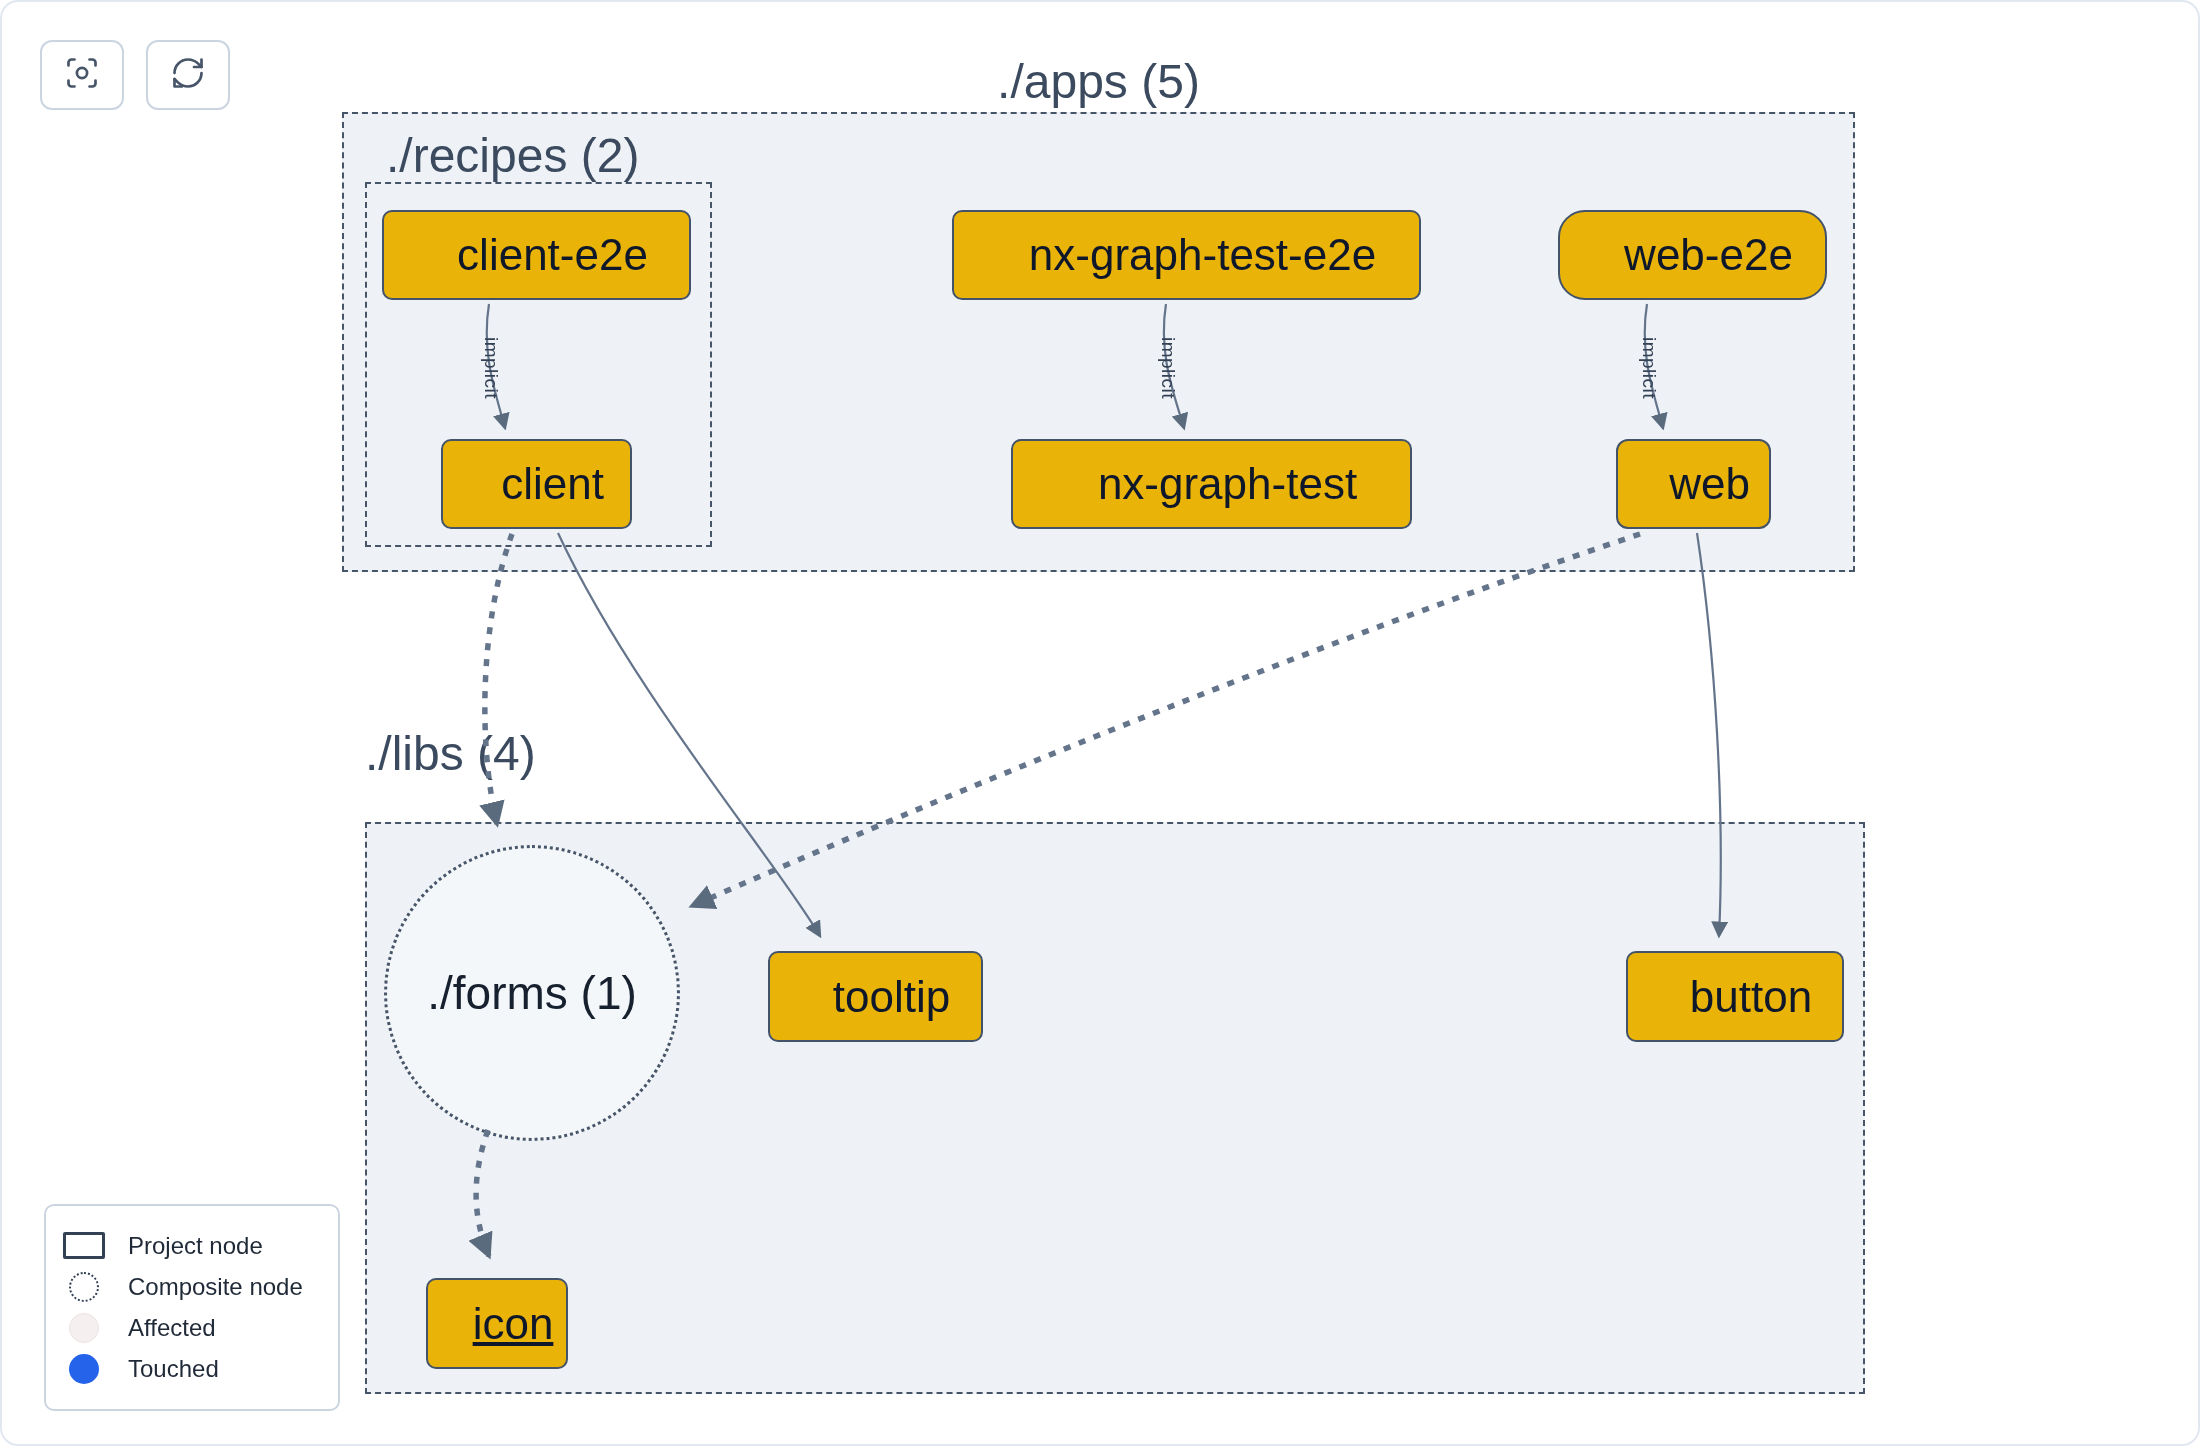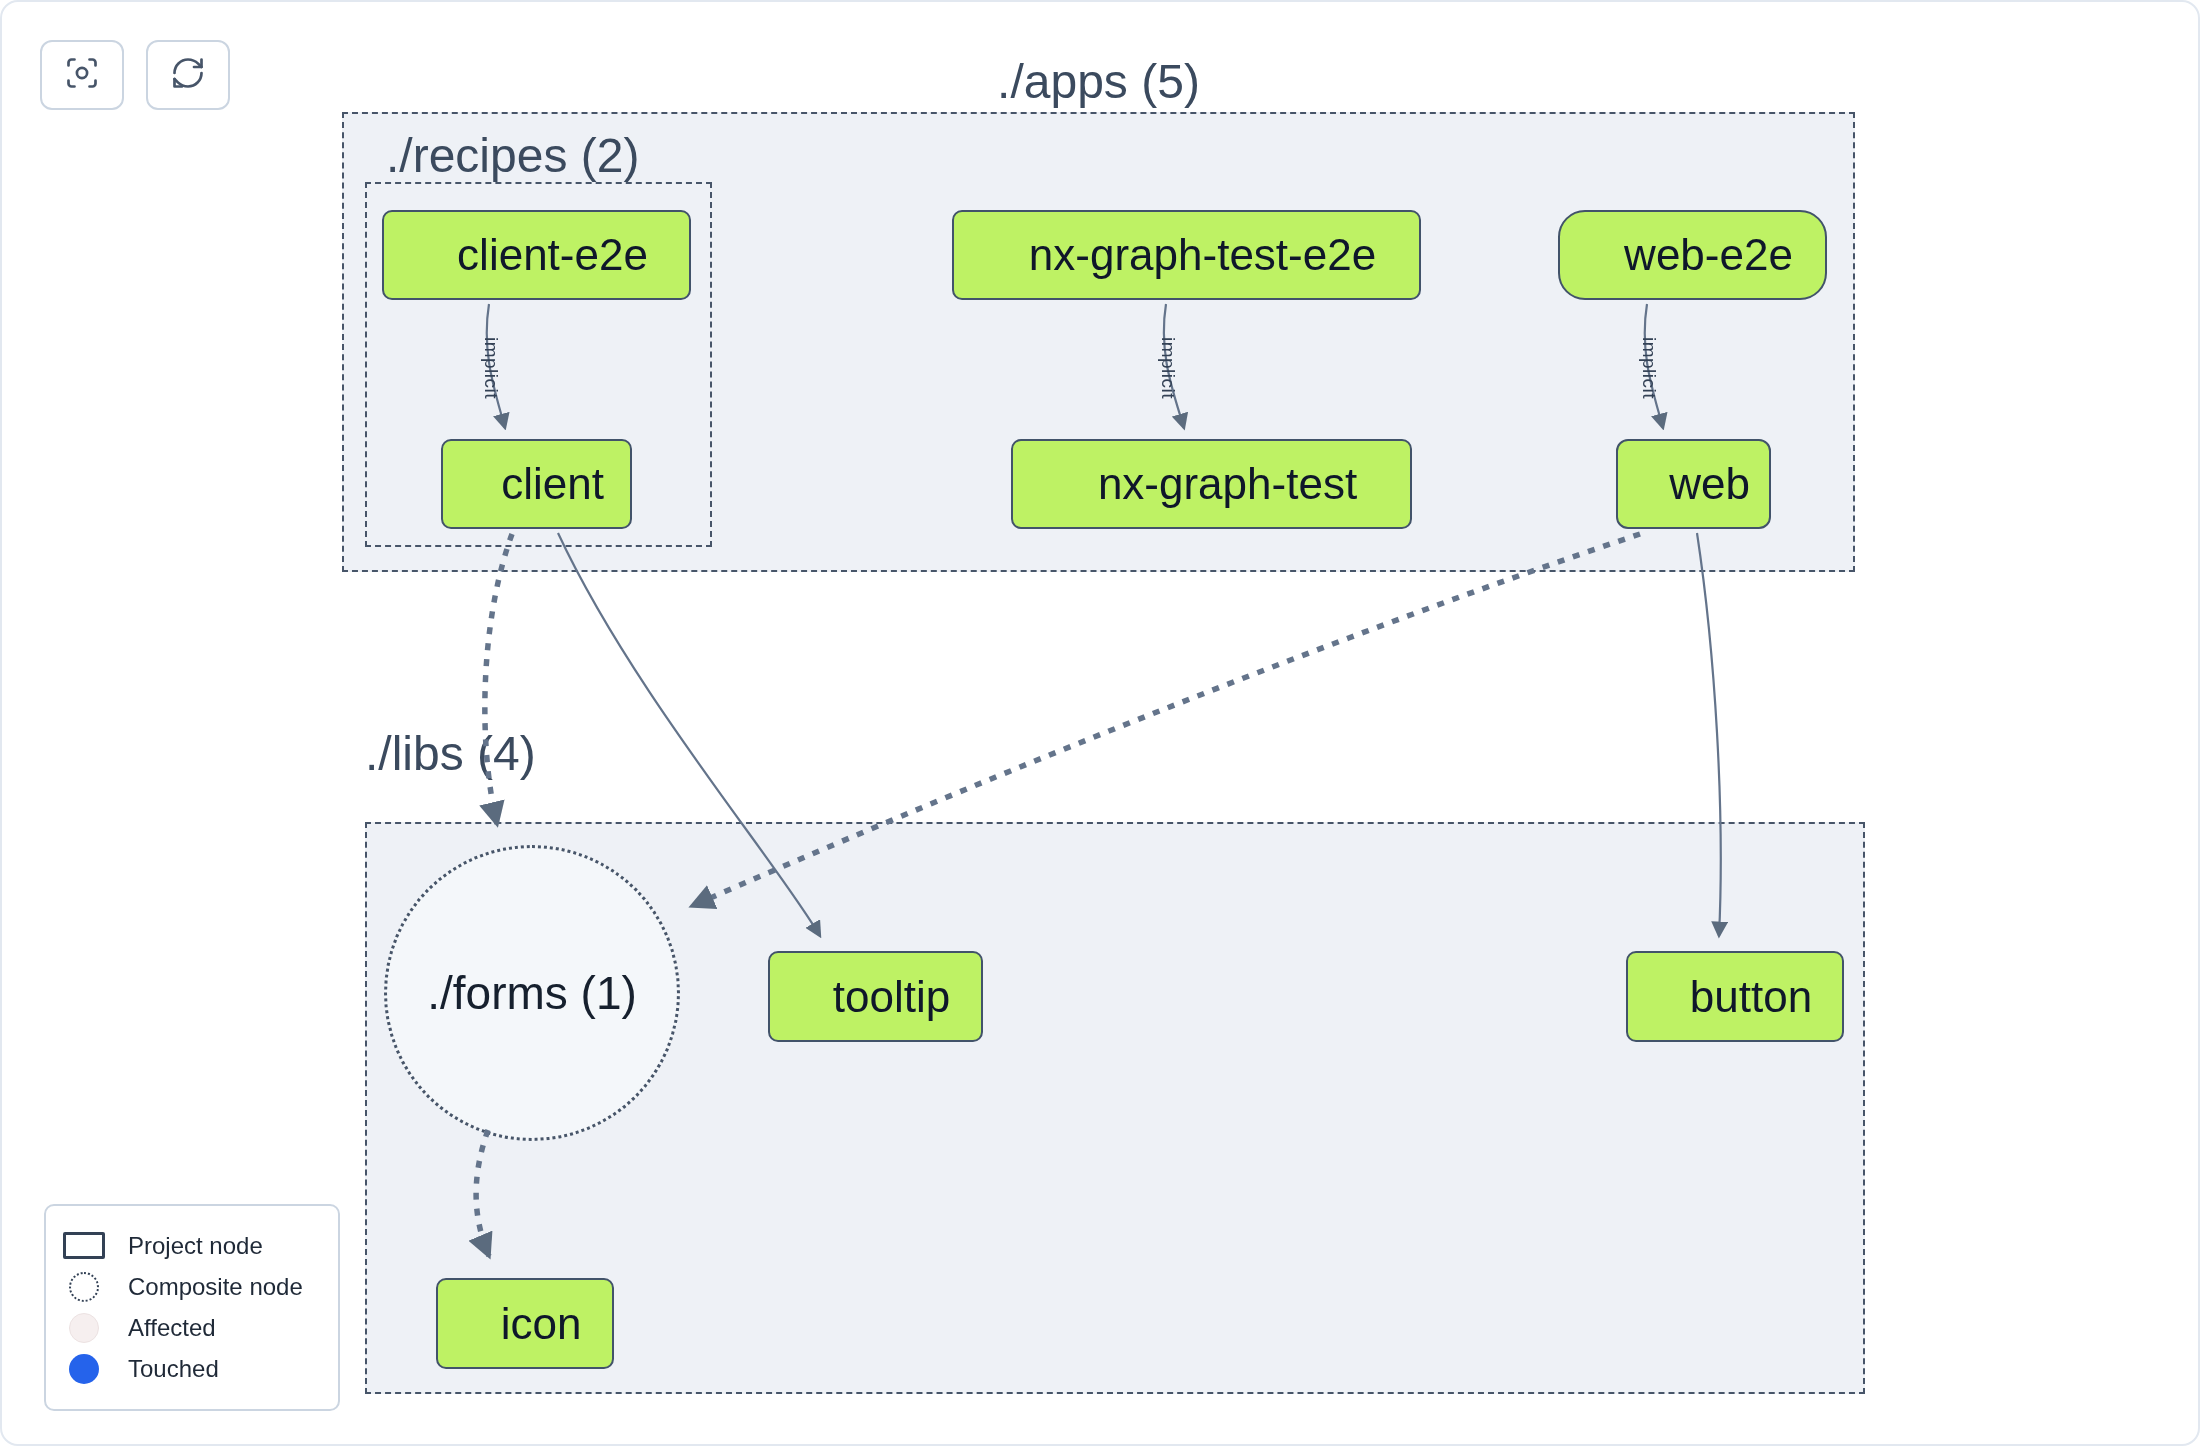--- a/index.html
+++ b/index.html
@@ -44,32 +44,32 @@
     font-size:46px;color:#16202e;z-index:2;box-sizing:border-box;text-align:center;
   }
   
   .edges{position:absolute;left:0;top:0;z-index:3;pointer-events:none;}
   .edge-thin{fill:none;stroke:#64748b;stroke-width:2.2px;}
   .edge-thick{fill:none;stroke:#64748b;stroke-width:5.5px;stroke-dasharray:7 9;}
   .edge-label{font-size:19px;fill:#334155;letter-spacing:.5px;}
   
   .node{
     position:absolute;display:flex;align-items:center;justify-content:center;
-    background:#bef264;border:2px solid #42536a;border-radius:10px;
+    background:#eab308;border:2px solid #42536a;border-radius:10px;
     font-size:44px;color:#0f172a;z-index:4;box-sizing:border-box;cursor:pointer;padding-left:32px;
   }
   #node-client-e2e{left:380px;top:208px;width:309px;height:90px;}
   #node-nx-graph-test-e2e{left:950px;top:208px;width:469px;height:90px;}
   #node-web-e2e{left:1556px;top:208px;width:269px;height:90px;border-radius:27px;}
   #node-client{left:439px;top:437px;width:191px;height:90px;}
   #node-nx-graph-test{left:1009px;top:437px;width:401px;height:90px;}
   #node-web{left:1614px;top:437px;width:155px;height:90px;border-radius:12px;}
   #node-tooltip{left:766px;top:949px;width:215px;height:91px;}
   #node-button{left:1624px;top:949px;width:218px;height:91px;}
-  #node-icon{left:434px;top:1276px;width:178px;height:91px;}
+  #node-icon{left:424px;top:1276px;width:142px;height:91px;text-decoration:underline;}
   
   .legend{
     position:absolute;left:42px;top:1202px;width:296px;height:207px;
     background:#ffffff;border:2px solid #cbd5e1;border-radius:10px;
     box-sizing:border-box;padding:19px 14px;z-index:10;
     display:flex;flex-direction:column;justify-content:space-around;
   }
   .legend-row{display:flex;align-items:center;gap:20px;height:44px;}
   .legend-swatch{width:48px;display:flex;align-items:center;justify-content:center;flex:0 0 48px;}
   .sw-rect{width:42px;height:27px;border:3px solid #334155;border-radius:2px;background:#ffffff;box-sizing:border-box;}

